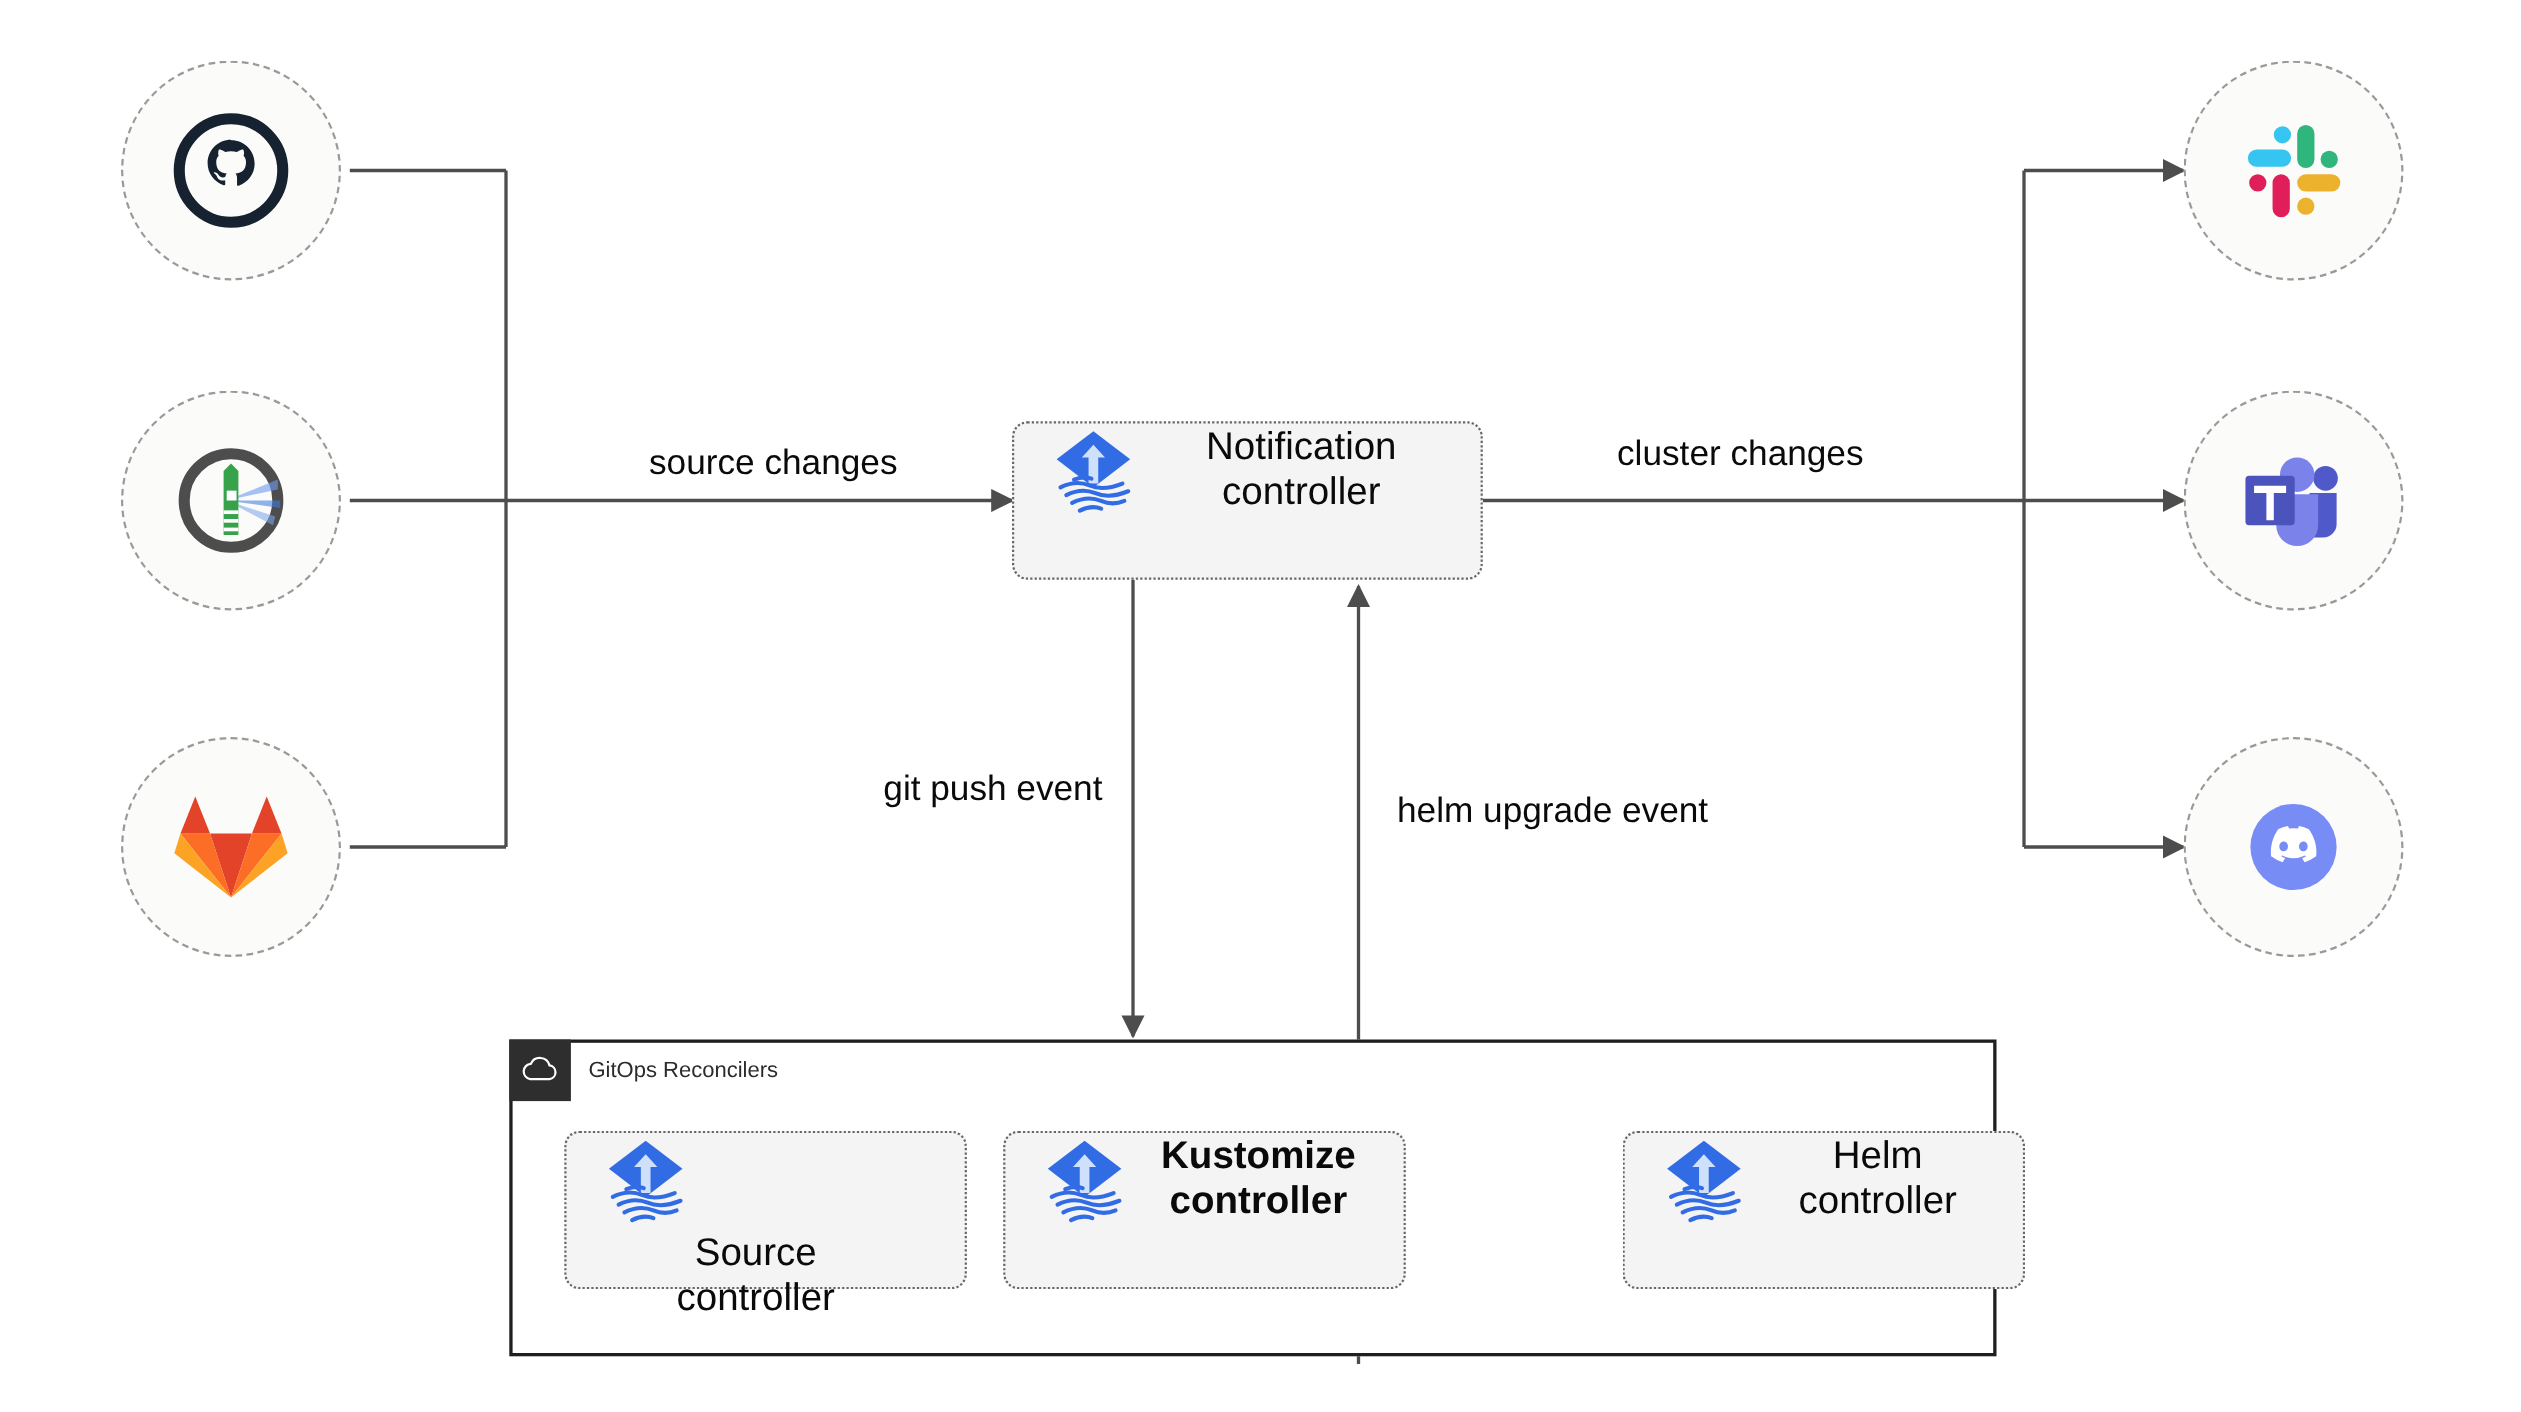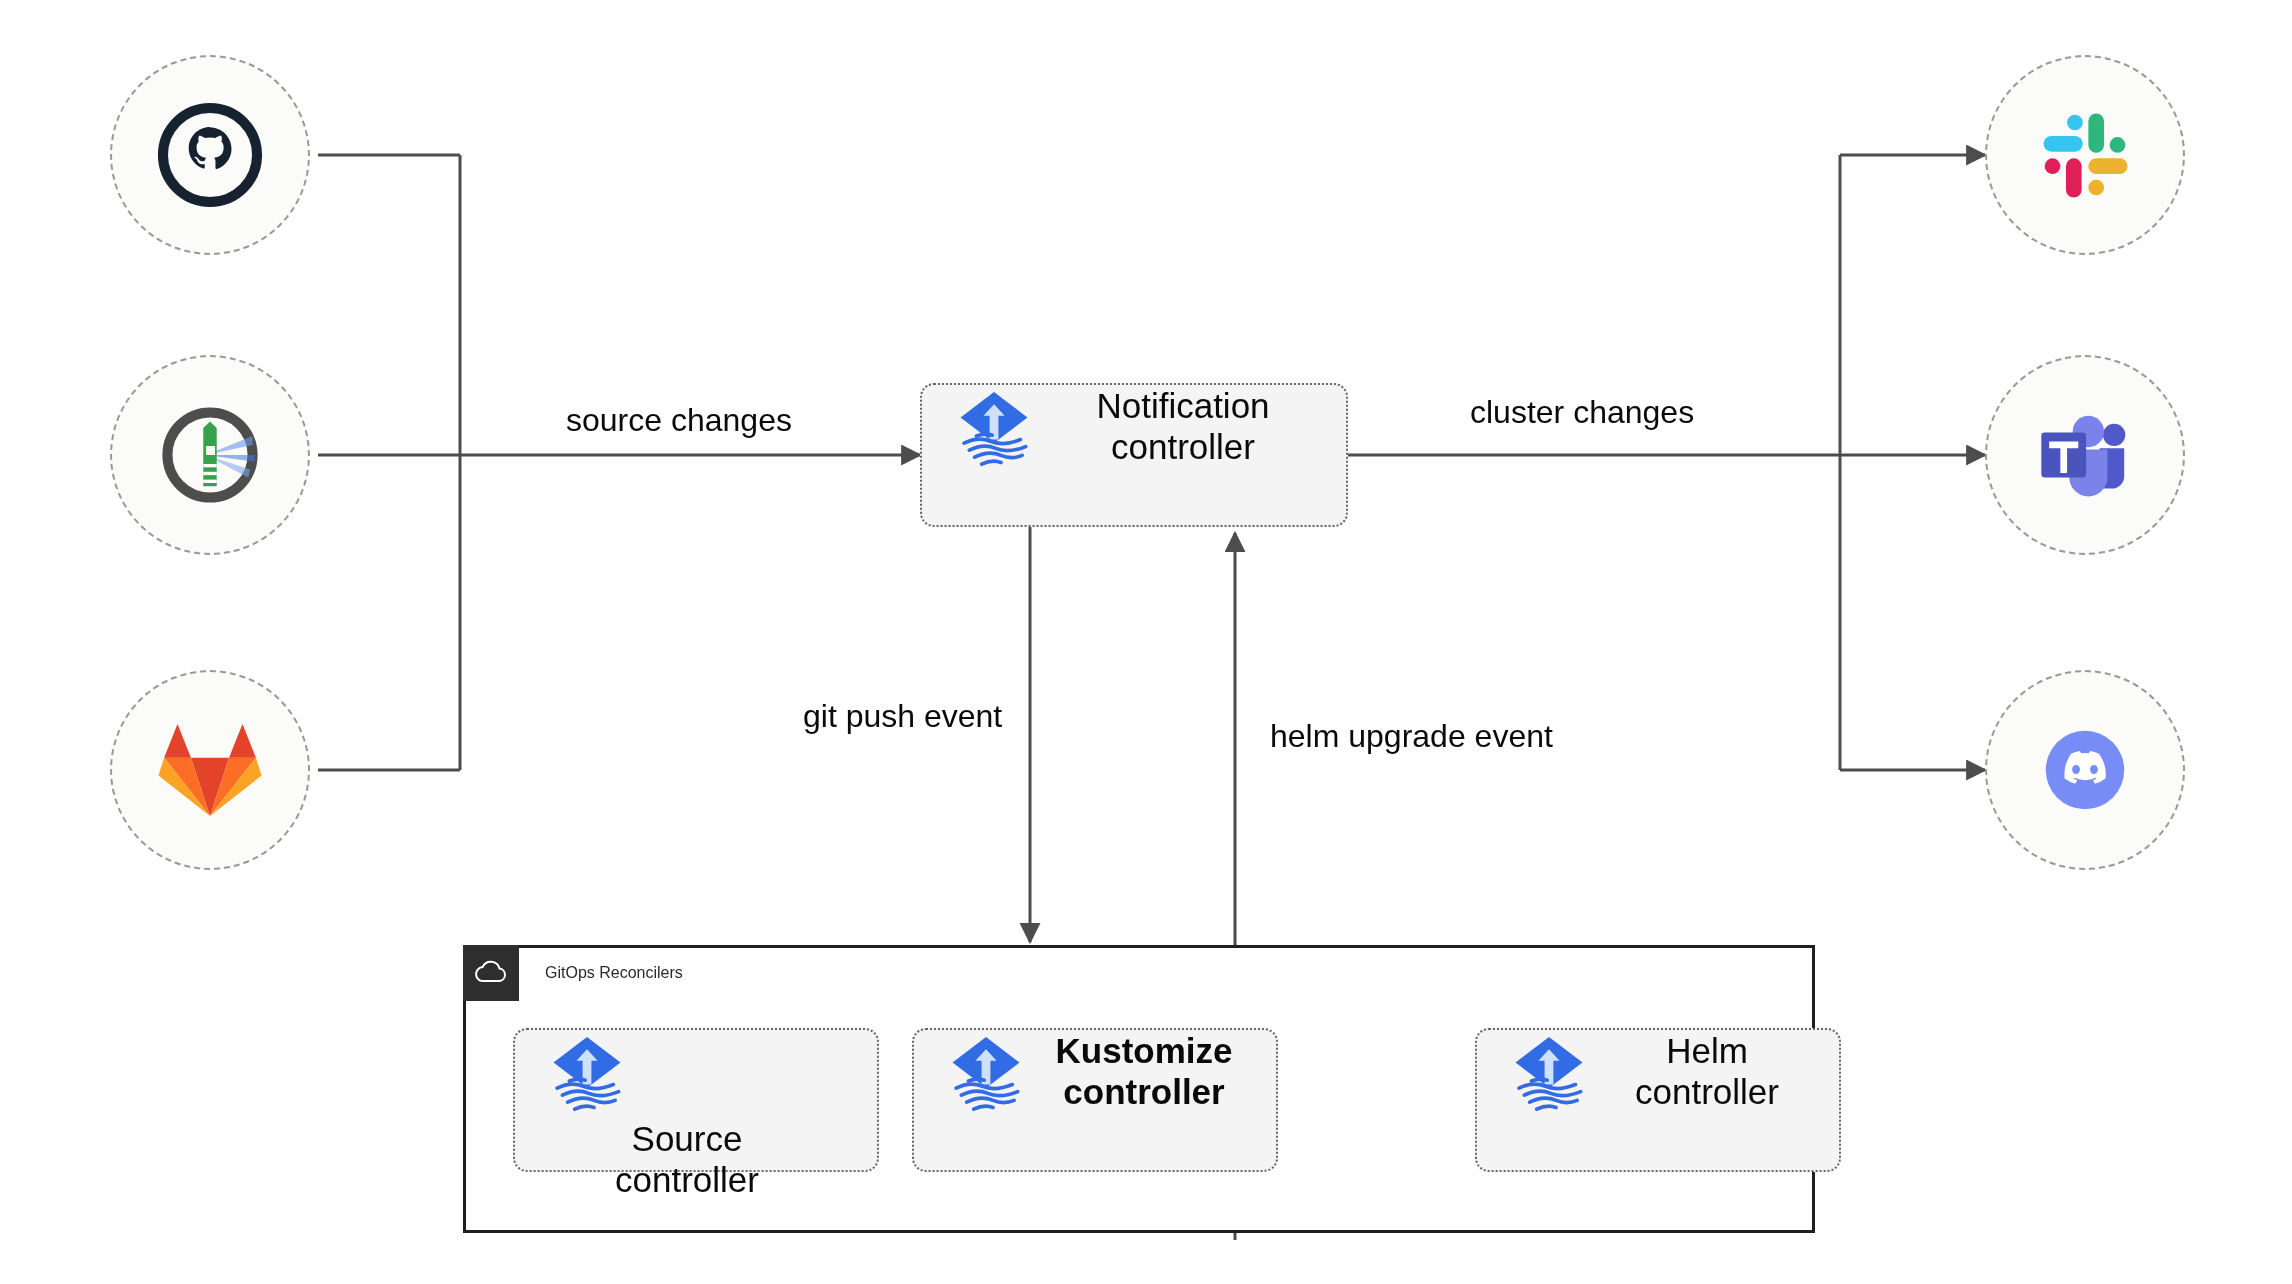--- a/index.html
+++ b/index.html
@@ -94,23 +94,23 @@
     width: 56px;
     height: 56px;
     background: #2e2e2e;
     display: flex;
     align-items: center;
     justify-content: center;
     flex: 0 0 56px;
   }
   #gitops-header .cloud-chip svg { display: block; }
   #gitops-header .container-title {
-    font-size: 16px;
+    font-size: 20px;
     color: #2b2b2b;
-    margin-left: 26px;
+    margin-left: 16px;
     white-space: nowrap;
   }
 
   
   .edge-label {
     position: absolute;
     font-size: 32px;
     color: #0a0a0a;
     white-space: nowrap;
     background: #ffffff;
@@ -307,18 +307,18 @@
         <path d="M22 74 Q38 66 52 72 Q66 78 86 70"></path>
         <path d="M28 82 Q44 74 58 80 Q70 85 82 80"></path>
         <path d="M36 90 Q48 84 58 88"></path>
         <path d="M30 58 Q40 54 48 57"></path>
       </g>
     </svg>
     <div class="ctrl-label">Helm
 controller</div>
   </div>
 
-  <div class="edge-label" style="left:558px; top:400px;">source changes</div>
+  <div class="edge-label" style="left:582px; top:400px;">source changes</div>
   <div class="edge-label" style="left:1462px; top:392px;">cluster changes</div>
   <div class="edge-label" style="left:795px; top:696px;text-align:right;">git push event</div>
   <div class="edge-label" style="left:1262px; top:716px;">helm upgrade event</div>
 
 </div>
 
 </body></html>

